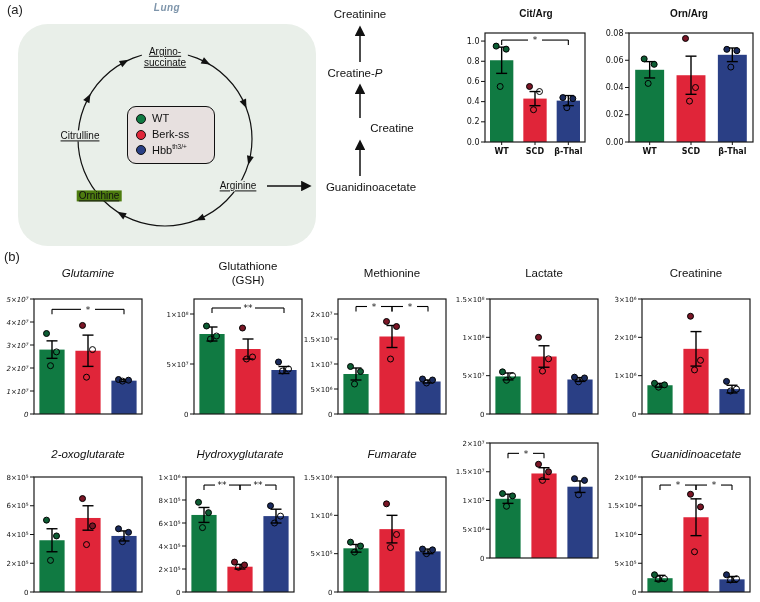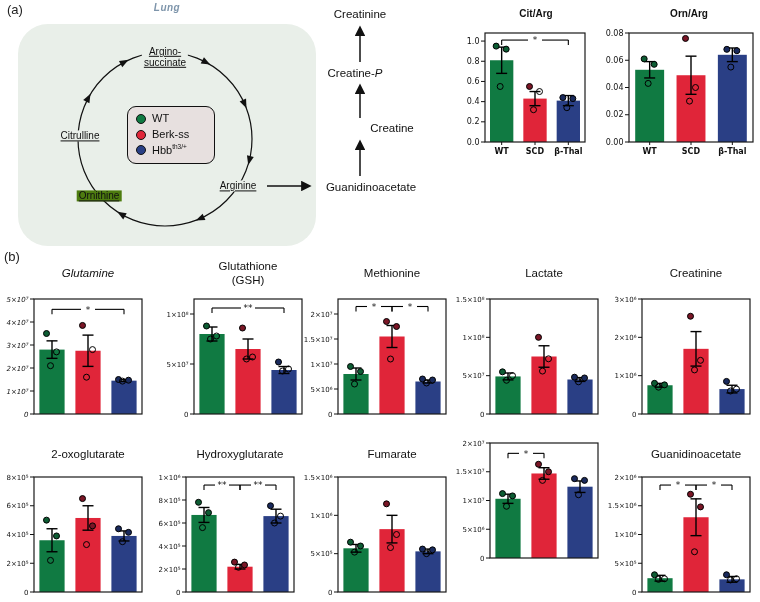--- a/index.html
+++ b/index.html
@@ -18,21 +18,21 @@
   .legend-box{position:absolute;left:127px;top:106px;width:88px;box-sizing:border-box;
               border:1.6px solid #111;border-radius:9px;padding:5px 8px 6px;
               display:flex;flex-direction:column;gap:2px;}
   .legend-row{display:flex;align-items:center;gap:6px;font-size:11px;line-height:1.25;}
   .legend-dot{width:8px;height:8px;border-radius:50%;border:1px solid #111;flex:none;}
   .legend-row sup{font-size:6.5px;line-height:1;}
   .chart-cell{position:absolute;width:152px;}
   .chart-title{display:flex;align-items:center;justify-content:center;text-align:center;
                font-size:11.5px;line-height:1.2;white-space:pre-line;padding-left:24px;}
   .row-b1 .chart-title{height:40px;}
-  .row-b2 .chart-title{height:34px;}
+  .row-b2 .chart-title{height:34px;font-style:italic;}
   .panel-a-chart .chart-title{height:20px;font-weight:700;font-size:10px;}
   .chart-svg-mount{line-height:0;}
   svg text{font-family:"DejaVu Sans","Liberation Sans",sans-serif;fill:#111;}
 </style>
 </head>
 <body>
 
 <div class="stage">
 
   <div class="panel-label" style="left:7px;top:2px;">(a)</div>

